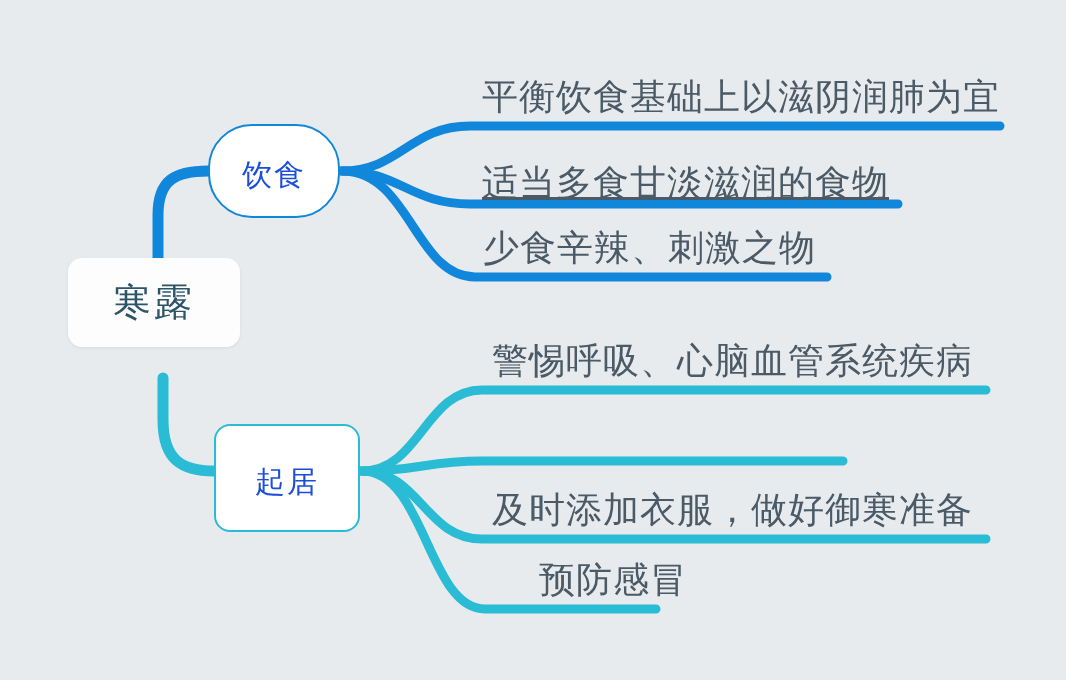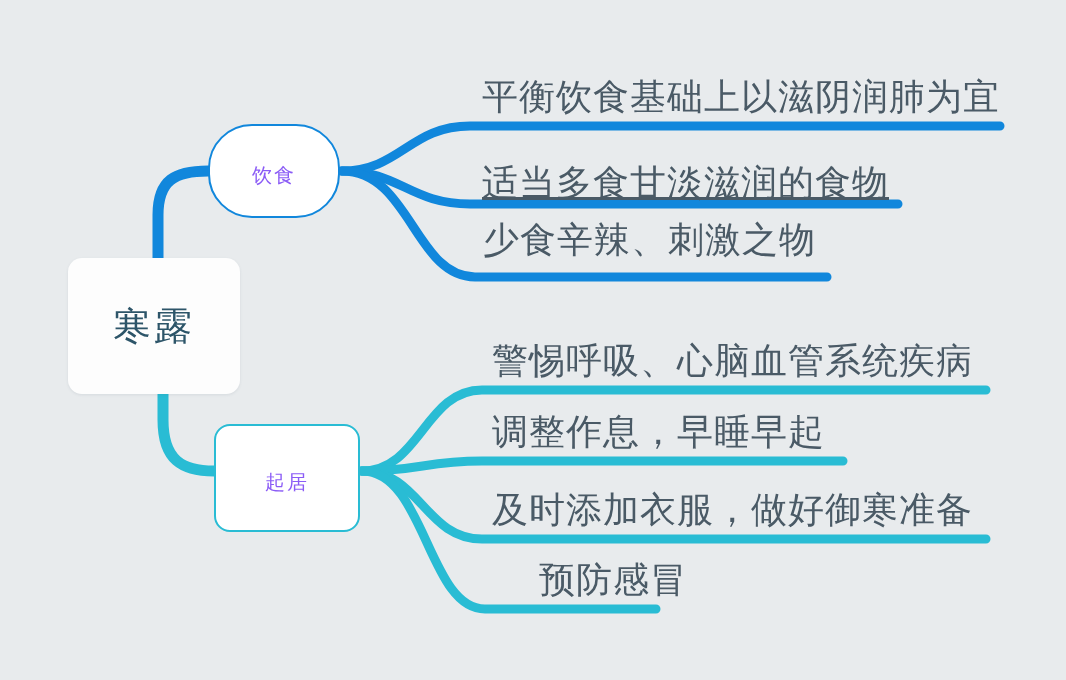--- a/index.html
+++ b/index.html
@@ -29,37 +29,37 @@
     position: absolute;
     display: flex;
     align-items: center;
     justify-content: center;
     box-sizing: border-box;
   }
   .node-root {
     left: 68px;
     top: 258px;
     width: 172px;
-    height: 136px;
+    height: 89px;
     background: #fdfdfd;
     border-radius: 14px;
     box-shadow: 0 1px 3px rgba(60,80,95,0.10);
   }
   .node-root .node-label {
     font-size: 38px;
     color: #2d5569;
     letter-spacing: 3px;
   }
   .node-branch {
     background: #ffffff;
     box-sizing: border-box;
   }
   .node-branch .node-label {
-    font-size: 20px;
-    color: #8b5cf6;
+    font-size: 30px;
+    color: #1d4ed8;
     letter-spacing: 2px;
     margin-top: 8px;
   }
   #node-diet {
     left: 208px;
     top: 124px;
     width: 132px;
     height: 94px;
     border: 2px solid #1187dc;
     border-radius: 44px;
@@ -109,20 +109,19 @@
   <div class="node node-branch" id="node-diet">
     <span class="node-label">饮食</span>
   </div>
 
   <div class="node node-branch" id="node-daily">
     <span class="node-label">起居</span>
   </div>
 
   <div class="leaf" style="left:482px; top:79px;">平衡饮食基础上以滋阴润肺为宜</div>
   <div class="leaf" style="left:482px; top:165px;text-decoration:underline;">适当多食甘淡滋润的食物</div>
-  <div class="leaf" style="left:483px; top:222px;">少食辛辣、刺激之物</div>
+  <div class="leaf" style="left:483px; top:230px;">少食辛辣、刺激之物</div>
 
   <div class="leaf" style="left:492px; top:343px;">警惕呼吸、心脑血管系统疾病</div>
-  <div class="leaf" style="left:492px; top:414px;">调整作息，早睡早起</div>
   <div class="leaf" style="left:492px; top:492px;">及时添加衣服，做好御寒准备</div>
   <div class="leaf" style="left:492px; top:562px;margin-left:47px;">预防感冒</div>
 
 </div>
 
 </body></html>

